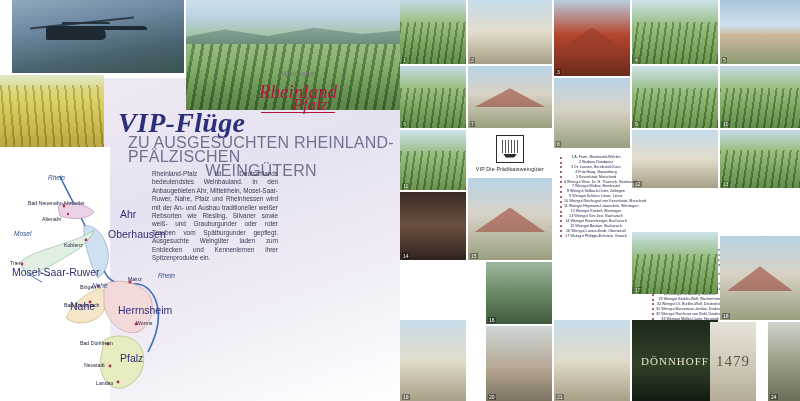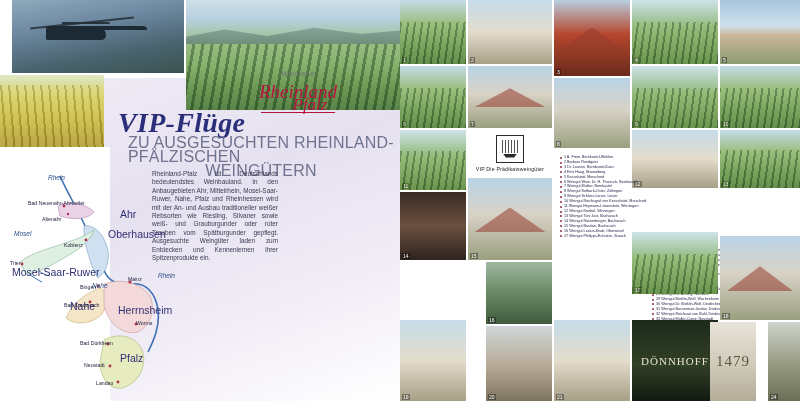--- a/index.html
+++ b/index.html
@@ -180,20 +180,21 @@
   .region-label { font-size: 10.5px; font-weight: normal; color: #2f2f74; }
   .city-label { font-size: 5.2px; color: #1e1e3c; }
   .river-label { font-size: 6.5px; color: #2b4f8a; font-style: italic; }
 
   
   .grid {
     position: absolute;
     left: 400px; top: 0;
     width: 400px; height: 300px;
     background: #ffffff;
+    text-align: center;
   }
   .cell {
     position: absolute;
     overflow: hidden;
     background: #dfe3e6;
   }
   .cell .num {
     position: absolute;
     left: 2px; bottom: 1px;
     font-size: 5px;

